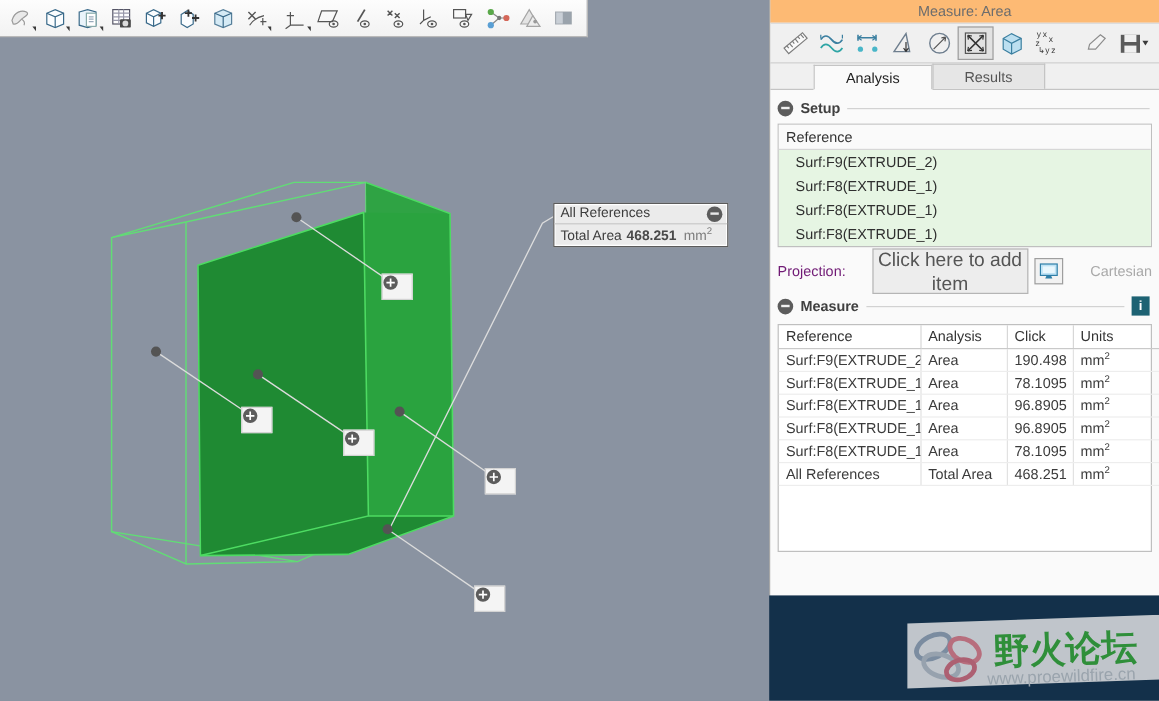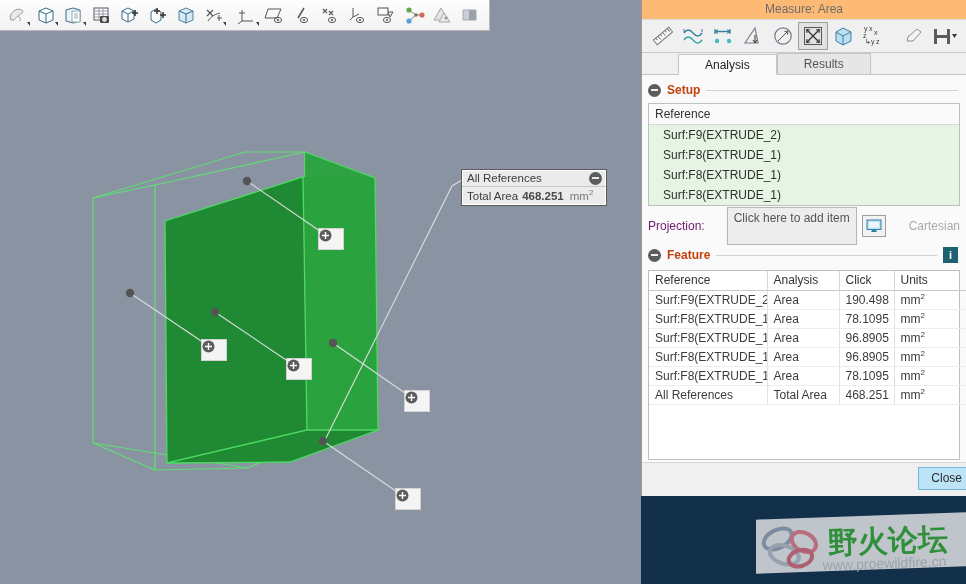--- a/index.html
+++ b/index.html
@@ -61,35 +61,35 @@
         border-bottom:1px solid #c4c4c4;padding-left:36px;box-sizing:border-box;}
   .tab{height:21px;line-height:21px;padding:0 26px;font-size:12px;color:#555;
        background:#e6e6e6;border:1px solid #c4c4c4;border-bottom:none;box-sizing:border-box;}
   .tab.sel{background:#fafafa;color:#222;border-bottom:1px solid #fafafa;margin-bottom:-1px;text-align:right;}
   
   #dlgbody{flex:1;background:#fafafa;padding:6px 0 0 0;box-sizing:border-box;overflow:hidden;}
   .sectionhdr{display:flex;align-items:center;padding:0 8px 0 6px;height:18px;margin-bottom:4px;}
   .sectionhdr .minus{width:13px;height:13px;border-radius:50%;background:#5c5c5c;
       display:flex;align-items:center;justify-content:center;flex:0 0 auto;}
   .sectionhdr .minus i{display:block;width:7px;height:2px;background:#f0f0f0;}
-  .sectionhdr .stitle{font-weight:bold;font-size:12px;color:#c2410c;margin:0 6px;white-space:nowrap;}
+  .sectionhdr .stitle{font-weight:bold;font-size:12px;color:#404040;margin:0 6px;white-space:nowrap;}
   .sectionhdr .rule{flex:1;height:1px;background:#d2d2d2;}
   .sectionhdr .info{width:15px;height:16px;background:#1d6273;color:#fff;font-weight:bold;
      font-size:11px;display:flex;align-items:center;justify-content:center;margin-left:6px;flex:0 0 auto;}
   
   #reflist{margin:0 6px;border:1px solid #bfbfbf;background:#fff;}
   #reflist .rhdr{height:20px;line-height:20px;padding-left:6px;background:#fafafa;
      border-bottom:1px solid #d7d7d7;font-size:12px;color:#333;}
   #reflist .ritem{height:20px;line-height:20px;padding-left:14px;background:#e6f5e3;
      font-size:12px;color:#2f2f2f;}
   
   #projrow{display:flex;align-items:center;margin:9px 6px 0 6px;height:22px;}
   #projrow .plabel{font-size:12px;color:#701a75;margin-right:22px;white-space:nowrap;}
   #projbox{flex:1;height:38px;line-height:20px;text-align:center;background:#ededed;
-     border:1px solid #b5b5b5;color:#555;font-size:12px;box-sizing:border-box;}
+     border:1px solid #b5b5b5;color:#555;font-size:16px;box-sizing:border-box;}
   #projicon{width:24px;height:22px;margin-left:5px;background:#f2f2f2;border:1px solid #9e9e9e;
      display:flex;align-items:center;justify-content:center;box-sizing:border-box;}
   #cartesian{margin-left:23px;height:22px;line-height:22px;color:#a9a9a9;font-size:12px;white-space:nowrap;}
   
   #results{margin:6px 6px 0 6px;border:1px solid #bfbfbf;background:#fff;height:190px;box-sizing:border-box;}
   table.rt{border-collapse:collapse;width:100%;font-size:12px;table-layout:fixed;}
   table.rt th{font-weight:normal;text-align:left;padding:2px 0 3px 6px;color:#333;
      border-right:1px solid #d7d7d7;border-bottom:1px solid #c9c9c9;height:19px;box-sizing:border-box;}
   table.rt td{padding:1px 0 2px 6px;color:#3b3b3b;border-right:1px solid #e2e2e2;
      border-bottom:1px solid #ededed;height:19px;box-sizing:border-box;white-space:nowrap;overflow:hidden;}
@@ -440,21 +440,21 @@
             <path d="M6,11 L10,11 L11,13 L5,13 Z" fill="#2f7fa8"></path>
           </svg>
       </div>
       <span id="cartesian">Cartesian</span>
     </div>
 
     <div class="sectionhdr" style="margin-top:9px;">
       <span class="minus">
           <i></i>
         </span>
-      <span class="stitle">Feature</span>
+      <span class="stitle">Measure</span>
       <span class="rule"></span>
       <span class="info">i</span>
     </div>
 
     <div id="results">
       <table class="rt">
         <colgroup>
             <col class="c1">
             <col class="c2">
             <col class="c3">
@@ -503,23 +503,20 @@
             <td>All References</td>
             <td>Total Area</td>
             <td>468.251</td>
             <td><span>mm</span><sup>2</sup></td>
           </tr>
         </tbody>
       </table>
     </div>
   </div>
 
-  <div id="footer">
-    <div id="closebtn">Close</div>
-  </div>
 </div>
 
 <div id="watermark">
   <svg width="210" height="66" viewBox="0 0 210 66">
     <g transform="rotate(-2 105 33)">
       <rect x="-4" y="4" width="218" height="54" fill="#cfd3d6" opacity="0.92"></rect>
       <g opacity="0.8">
         <ellipse cx="22" cy="24" rx="15" ry="9" fill="none" stroke="#6a7f96" stroke-width="4" transform="rotate(-25 22 24)"></ellipse>
         <ellipse cx="28" cy="40" rx="15" ry="9" fill="none" stroke="#8e9aa8" stroke-width="4" transform="rotate(20 28 40)"></ellipse>
         <ellipse cx="48" cy="28" rx="13" ry="9" fill="none" stroke="#b5596a" stroke-width="4" transform="rotate(30 48 28)"></ellipse>

